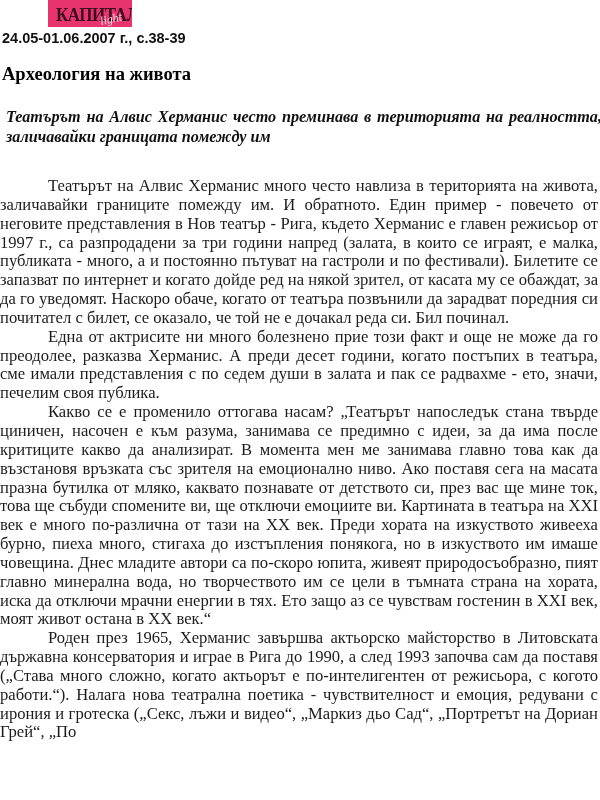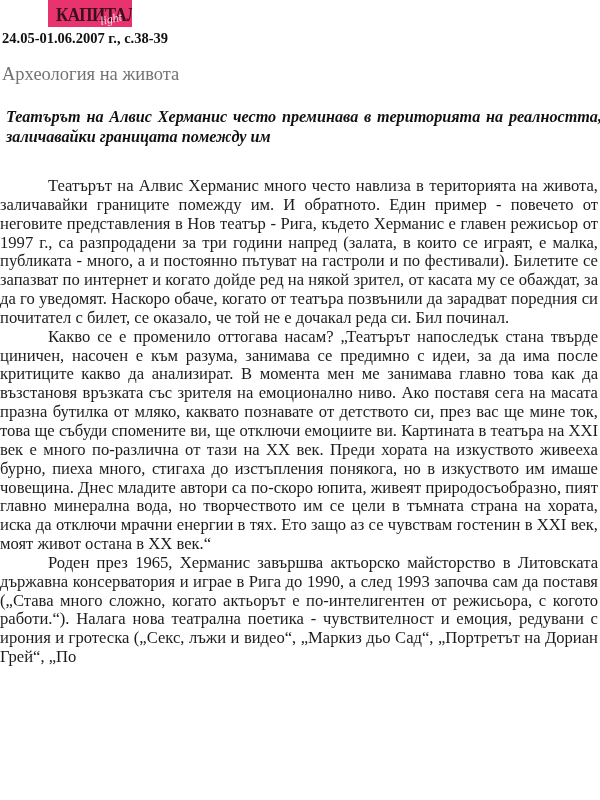--- a/index.html
+++ b/index.html
@@ -43,35 +43,35 @@
     font-family: "Liberation Serif", serif;
     font-style: italic;
     font-size: 12px;
     color: #ffd9e6;
     transform: rotate(-12deg);
   }
   .date-line {
     position: absolute;
     left: 2px;
     top: 30px;
-    font-family: Liberation Serif, serif;
+    font-family: Liberation Sans, sans-serif;
     font-size: 14.5px;
     font-weight: bold;
     color: #111;
     white-space: nowrap;
   }
   .title {
     position: absolute;
     left: 2px;
     top: 64px;
     margin: 0;
     font-family: "Liberation Serif", serif;
     font-size: 18.5px;
-    font-weight: normal;
-    color: #737373;
+    font-weight: bold;
+    color: #000000;
     white-space: nowrap;
   }
   .subtitle {
     position: absolute;
     left: 2px;
     top: 104px;
     width: 596px;
     margin: 4px;
     font-family: "Liberation Serif", serif;
     font-size: 16.2px;
@@ -106,15 +106,16 @@
 </div>
 
 <div class="date-line">24.05-01.06.2007 г., с.38-39</div>
 
 <h1 class="title">Археология на живота</h1>
 
 <h2 class="subtitle">Театърът на Алвис Херманис често преминава в територията на реалността, заличавайки границата помежду им</h2>
 
 <div class="article-body">
   <p>Театърът на Алвис Херманис много често навлиза в територията на живота, заличавайки границите помежду им. И обратното. Един пример - повечето от неговите представления в Нов театър - Рига, където Херманис е главен режисьор от 1997 г., са разпродадени за три години напред (залата, в които се играят, е малка, публиката - много, а и постоянно пътуват на гастроли и по фестивали). Билетите се запазват по интернет и когато дойде ред на някой зрител, от касата му се обаждат, за да го уведомят. Наскоро обаче, когато от театъра позвънили да зарадват поредния си почитател с билет, се оказало, че той не е дочакал реда си. Бил починал.</p>
+  <p>Една от актрисите ни много болезнено прие този факт и още не може да го преодолее, разказва Херманис. А преди десет години, когато постъпих в театъра, сме имали представления с по седем души в залата и пак се радвахме - ето, значи, печелим своя публика.</p>
   <p>Какво се е променило оттогава насам? „Театърът напоследък стана твърде циничен, насочен е към разума, занимава се предимно с идеи, за да има после критиците какво да анализират. В момента мен ме занимава главно това как да възстановя връзката със зрителя на емоционално ниво. Ако поставя сега на масата празна бутилка от мляко, каквато познавате от детството си, през вас ще мине ток, това ще събуди спомените ви, ще отключи емоциите ви. Картината в театъра на XXI век е много по-различна от тази на XX век. Преди хората на изкуството живееха бурно, пиеха много, стигаха до изстъпления понякога, но в изкуството им имаше човещина. Днес младите автори са по-скоро юпита, живеят природосъобразно, пият главно минерална вода, но творчеството им се цели в тъмната страна на хората, иска да отключи мрачни енергии в тях. Ето защо аз се чувствам гостенин в XXI век, моят живот остана в XX век.“</p>
   <p>Роден през 1965, Херманис завършва актьорско майсторство в Литовската държавна консерватория и играе в Рига до 1990, а след 1993 започва сам да поставя („Става много сложно, когато актьорът е по-интелигентен от режисьора, с когото работи.“). Налага нова театрална поетика - чувствителност и емоция, редувани с ирония и гротеска („Секс, лъжи и видео“, „Маркиз дьо Сад“, „Портретът на Дориан Грей“, „По</p>
 </div>
 
 </body></html>

